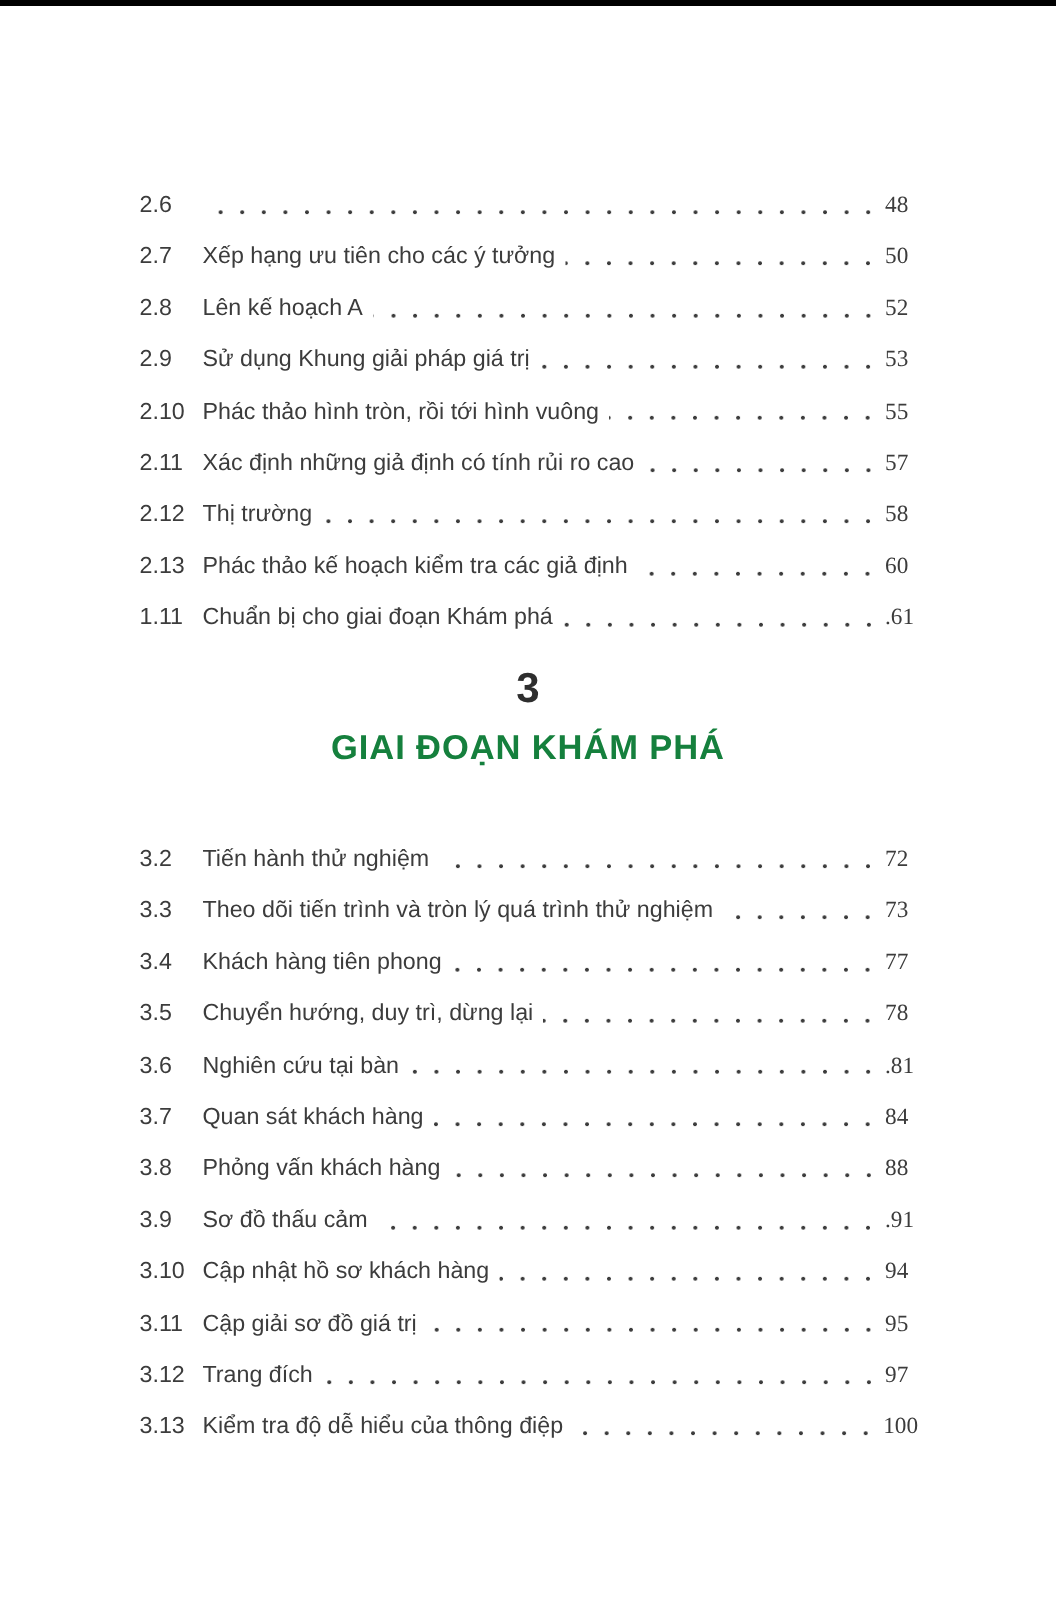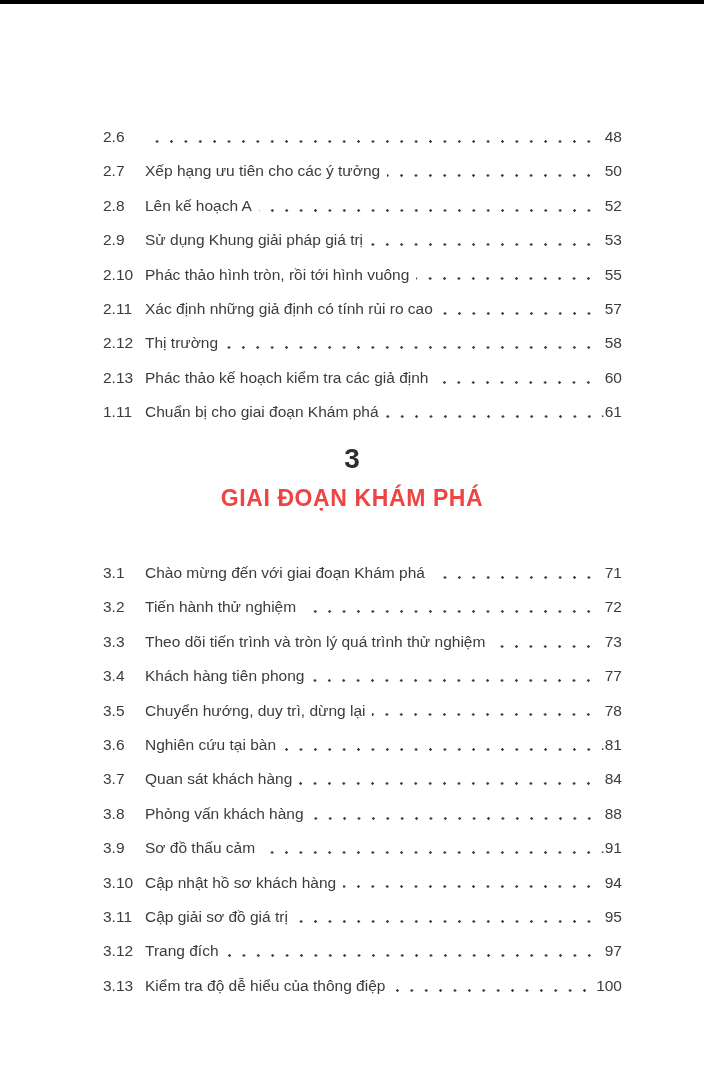--- a/index.html
+++ b/index.html
@@ -12,21 +12,21 @@
     overflow: hidden;
   }
   .top-bar {
     position: absolute;
     top: 0; left: 0;
     width: 704px; height: 4px;
     background: #000000;
   }
   .toc-block {
     position: absolute;
-    left: 103px;
+    left: 93px;
     width: 519px; 
   }
   #section2-list { top: 120px; }
   #section3-list { top: 556px; }
   .toc-row {
     display: flex;
     align-items: center;
     height: 34.4px;
     line-height: 34.4px;
     font-size: 15.5px;
@@ -46,41 +46,42 @@
     margin-left: 7px;
     margin-right: 2px;
     background-image: radial-gradient(circle, #3c3c3c 1.15px, rgba(0,0,0,0) 1.45px);
     background-size: 14.4px 5px;
     background-repeat: repeat-x;
     background-position: right 2px bottom 10.5px;
   }
   .toc-page {
     flex: 0 0 auto;
     min-width: 22px;
-    text-align: right;
+    text-align: left;
+    font-family: Liberation Serif, serif;
   }
   .chapter-head {
     position: absolute;
     top: 444px;
     left: 0;
     width: 704px;
     text-align: center;
   }
   .chapter-number {
     font-size: 28px;
     font-weight: 600;
     color: #2e2e2e;
     line-height: 30px;
   }
   .chapter-title {
     margin-top: 11px;
     font-size: 23px;
     font-weight: 700;
     letter-spacing: 0.6px;
-    color: #ef4444;
+    color: #15803d;
     line-height: 26px;
   }
 </style>
 </head>
 <body>
 
 <div class="top-bar"></div>
 
 <div class="toc-block" id="section2-list">
 
@@ -147,26 +148,20 @@
     </div>
   </div>
 
 <div class="chapter-head">
   <div class="chapter-number">3</div>
   <div class="chapter-title">GIAI ĐOẠN KHÁM PHÁ</div>
 </div>
 
 <div class="toc-block" id="section3-list">
 
-    <div class="toc-row">
-      <span class="toc-num">3.1</span>
-      <span class="toc-title">Chào mừng đến với giai đoạn Khám phá</span>
-      <span class="toc-leader"></span>
-      <span class="toc-page">71</span>
-    </div>
 
     <div class="toc-row">
       <span class="toc-num">3.2</span>
       <span class="toc-title">Tiến hành thử nghiệm</span>
       <span class="toc-leader"></span>
       <span class="toc-page">72</span>
     </div>
 
     <div class="toc-row">
       <span class="toc-num">3.3</span>

